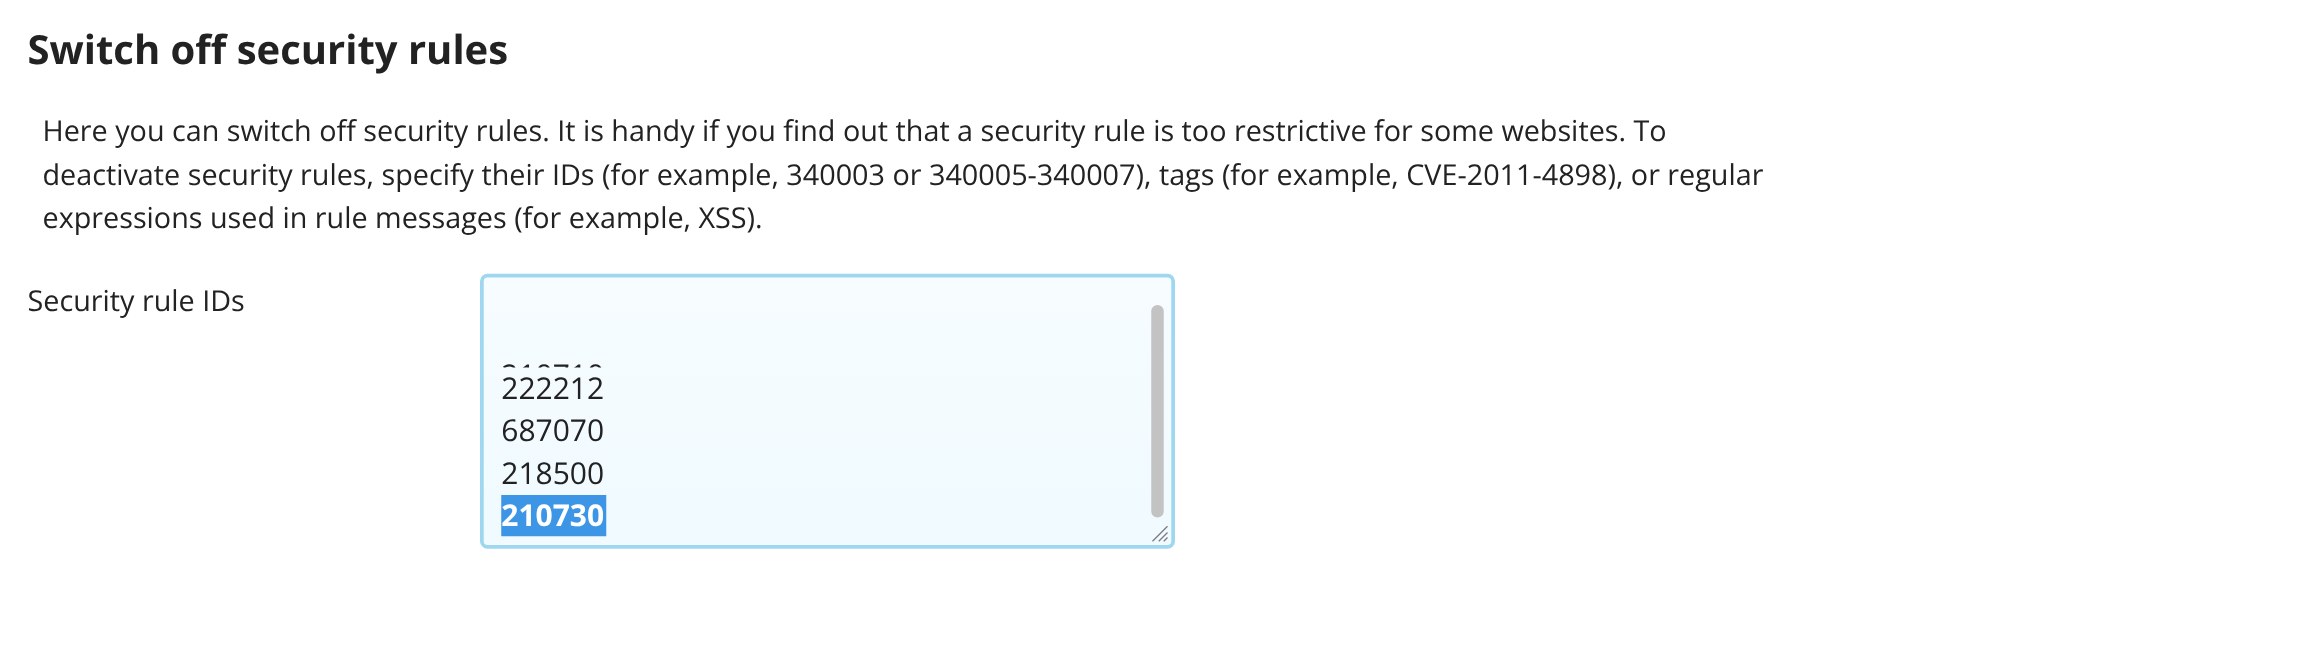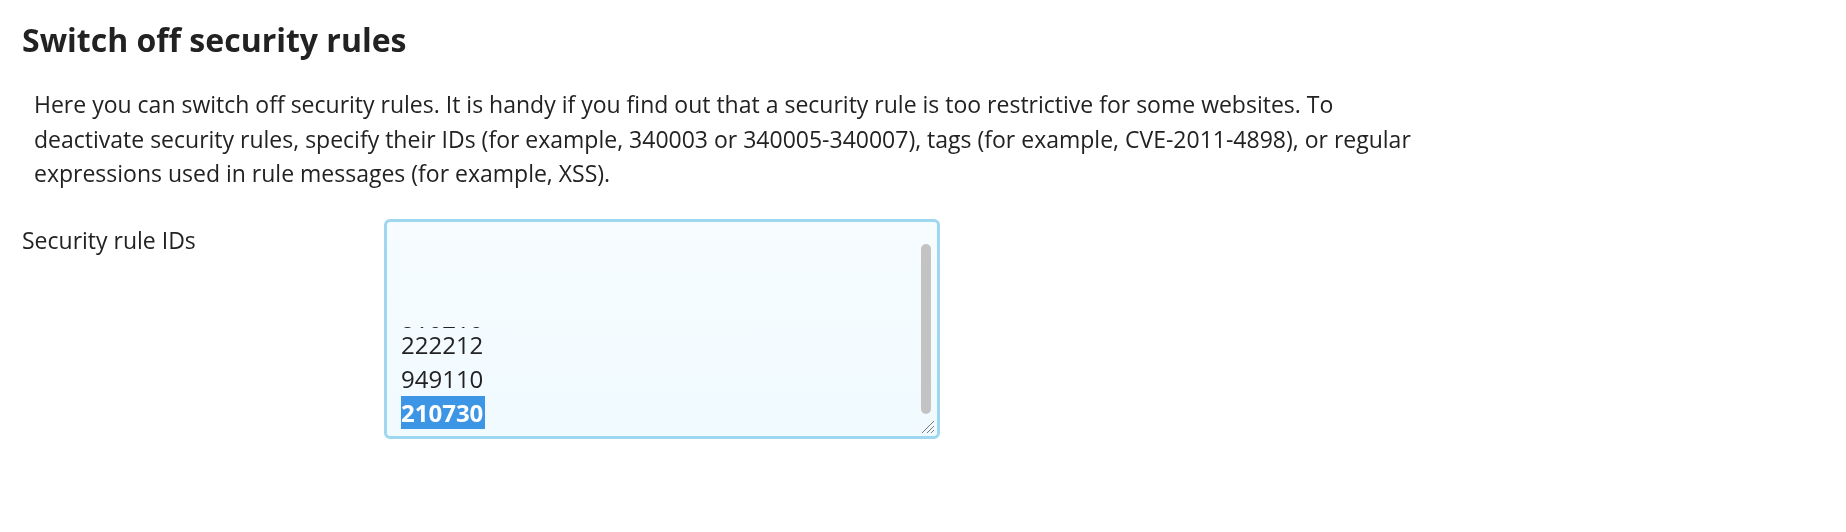--- a/index.html
+++ b/index.html
@@ -109,21 +109,22 @@
   <h2 class="title">Switch off security rules</h2>
   <p class="description">Here you can switch off security rules. It is handy if you find out that a security rule is too restrictive for some websites. To deactivate security rules, specify their IDs (for example, 340003 or 340005-340007), tags (for example, CVE-2011-4898), or regular expressions used in rule messages (for example, XSS).</p>
 
   <div class="form-row">
     <div class="form-label">Security rule IDs</div>
 
     <div class="textarea-wrap">
       <div class="textarea-inner">
         <div class="ta-line clipped" style="height:10px; line-height:34px; margin-top:-24px;">210710</div>
         <div class="ta-line">222212</div>
-        <div class="ta-line">949110</div>
+        <div class="ta-line">687070</div>
+        <div class="ta-line">218500</div>
         <div class="ta-line"><span class="sel">210730</span></div>
       </div>
 
       <div class="scrollbar-track">
         <div class="scrollbar-thumb"></div>
       </div>
 
       <div class="resize-grip">
         <svg width="16" height="16" viewBox="0 0 16 16">
           <line x1="3" y1="15" x2="15" y2="3" stroke="#7a7a7a" stroke-width="1"></line>

